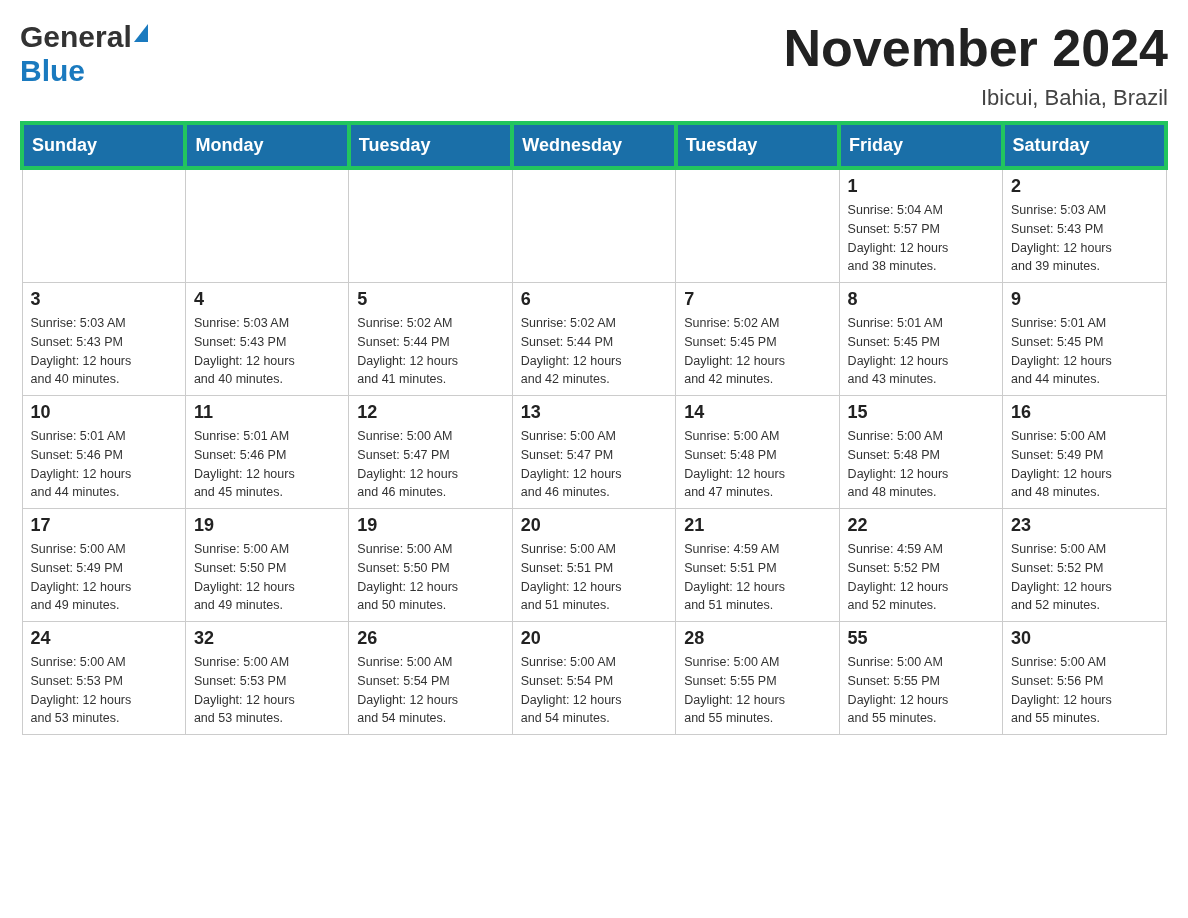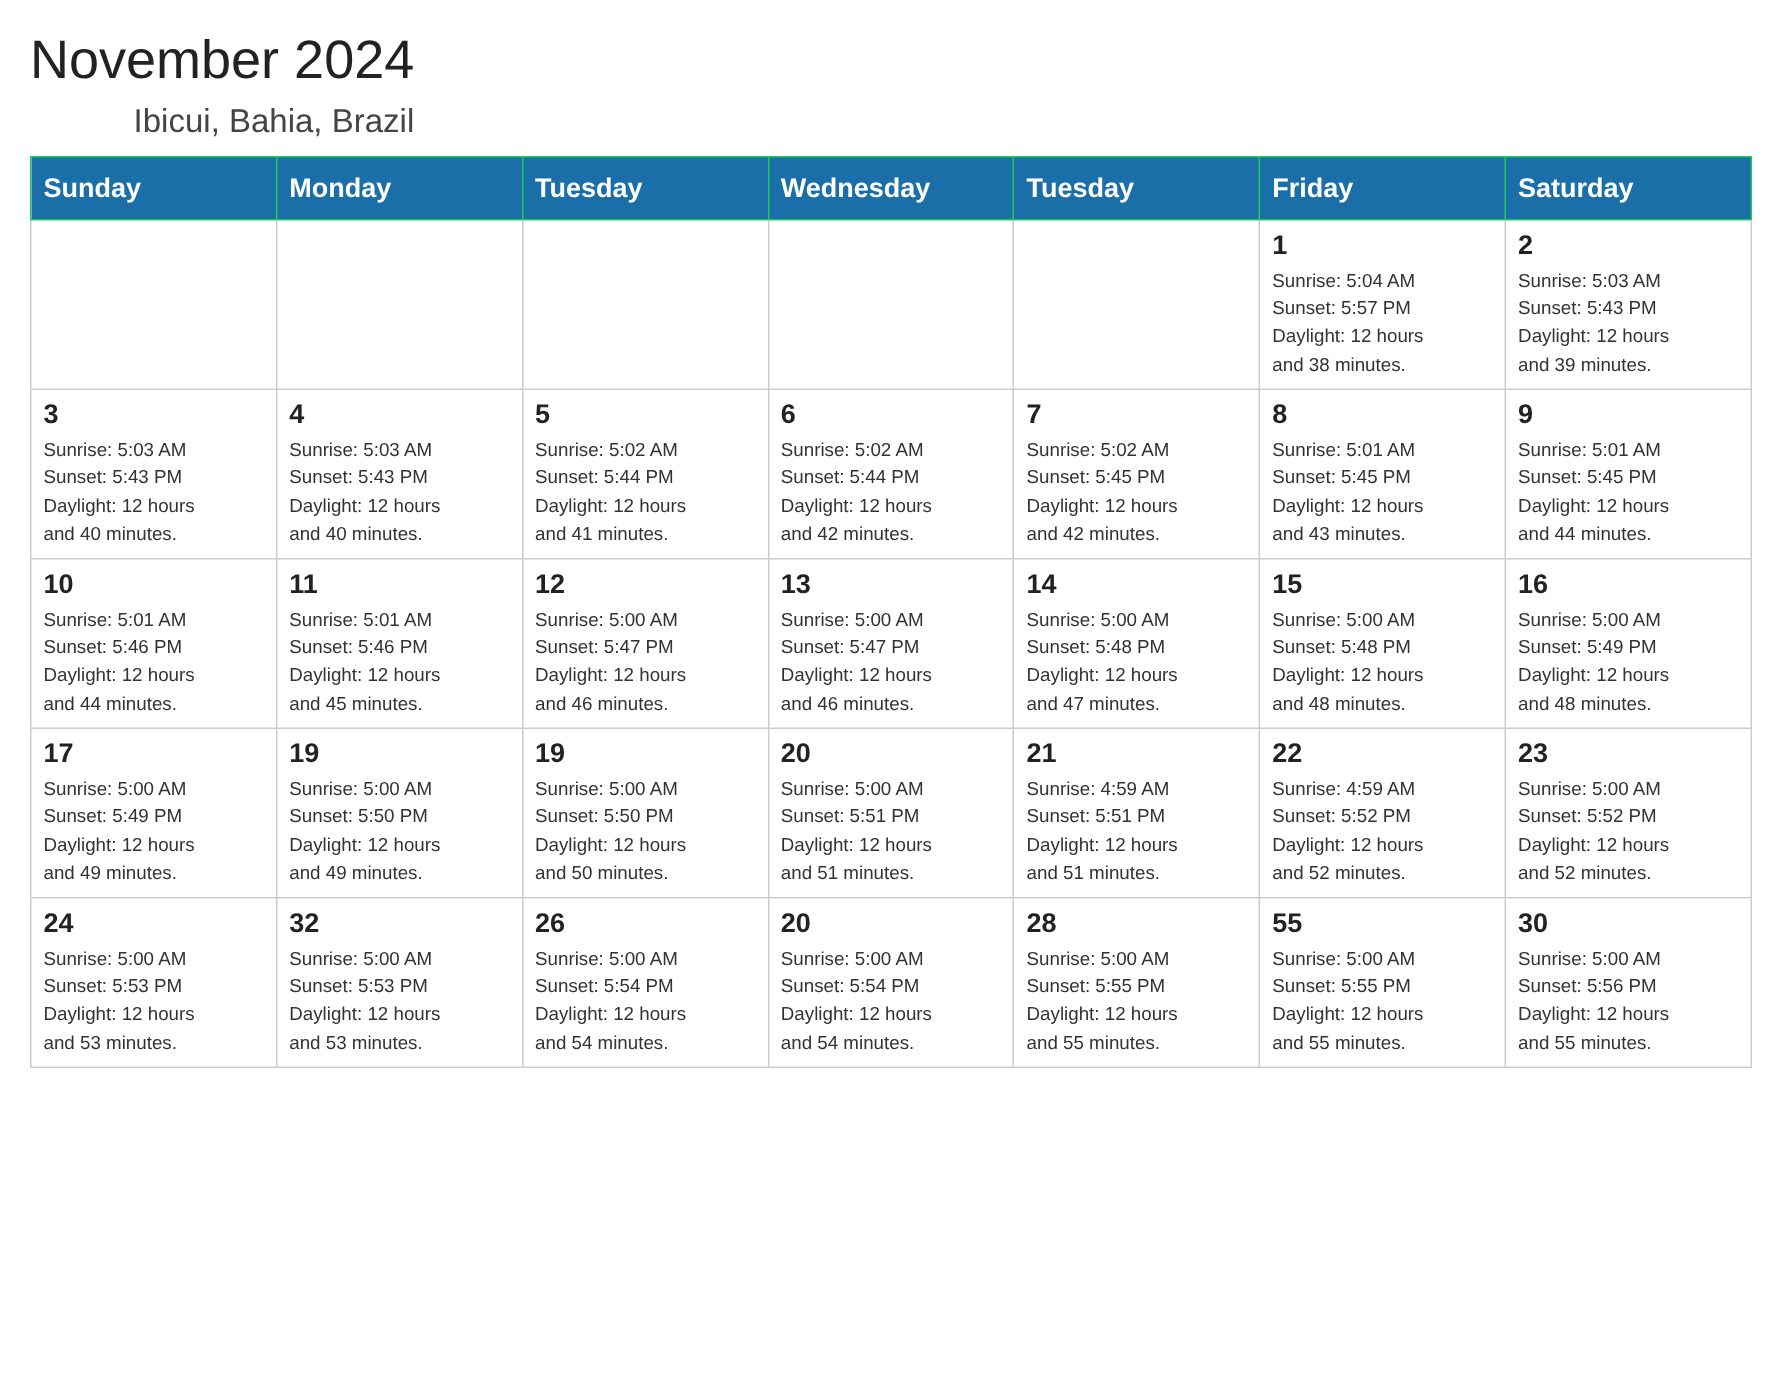--- a/index.html
+++ b/index.html
@@ -18,43 +18,43 @@
     }
     .logo {
       display: flex;
       flex-direction: column;
       align-items: flex-start;
     }
     .title-block {
       text-align: right;
     }
     .month-title {
-      font-size: 36px;
-      font-weight: normal;
+      font-size: 52px;
+      font-weight: bold;
       color: #222;
       line-height: 1.1;
     }
     .location {
       font-size: 22px;
       color: #444;
       margin-top: 8px;
     }
     .calendar {
       width: 100%;
       border-collapse: collapse;
       margin-top: 10px;
     }
     .calendar th {
       background-color: #1a6fa8;
       color: #fff;
       font-size: 18px;
       font-weight: bold;
       padding: 10px 8px;
       text-align: left;
-      border: 1px solid #22c55e;
+      border: 4px solid #22c55e;
     }
     .calendar td {
       border: 1px solid #ccc;
       vertical-align: top;
       padding: 6px 8px;
       width: calc(100% / 7);
       min-height: 110px;
     }
     .day-number {
       font-size: 18px;
@@ -98,20 +98,27 @@
       font-weight: bold;
       color: #1a7abf;
       margin-top: 0px;
       margin-left: 0px;
     }
   </style>
 </head>
 <body>
 
 <div class="header">
+  <div class="logo">
+    <div class="logo-row">
+      <span class="logo-general">General</span>
+      <span class="logo-arrow"></span>
+    </div>
+    <div class="logo-blue-text">Blue</div>
+  </div>
   <div class="title-block">
     <div class="month-title">November 2024</div>
     <div class="location">Ibicui, Bahia, Brazil</div>
   </div>
 </div>
 
 <table class="calendar">
   <thead>
     <tr>
     <th>Sunday</th>

